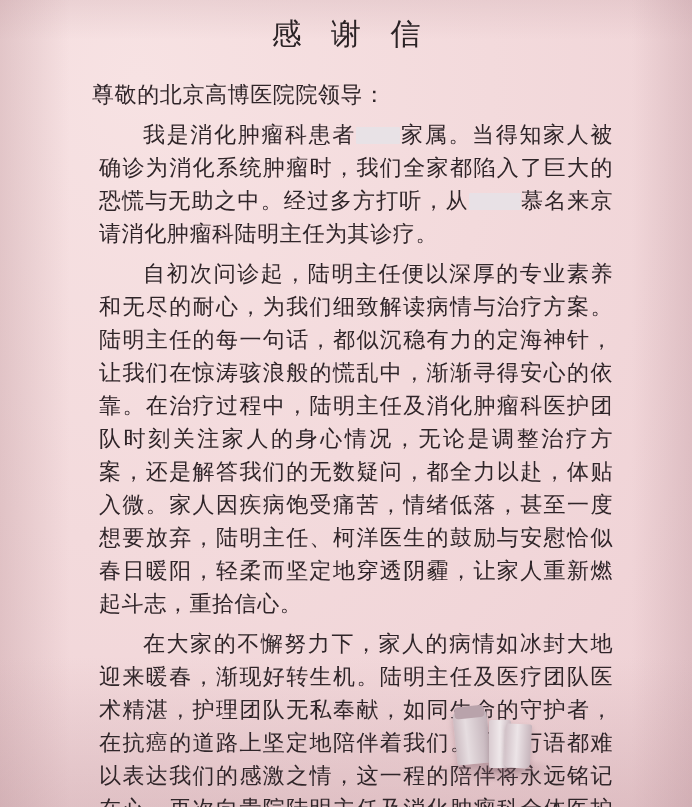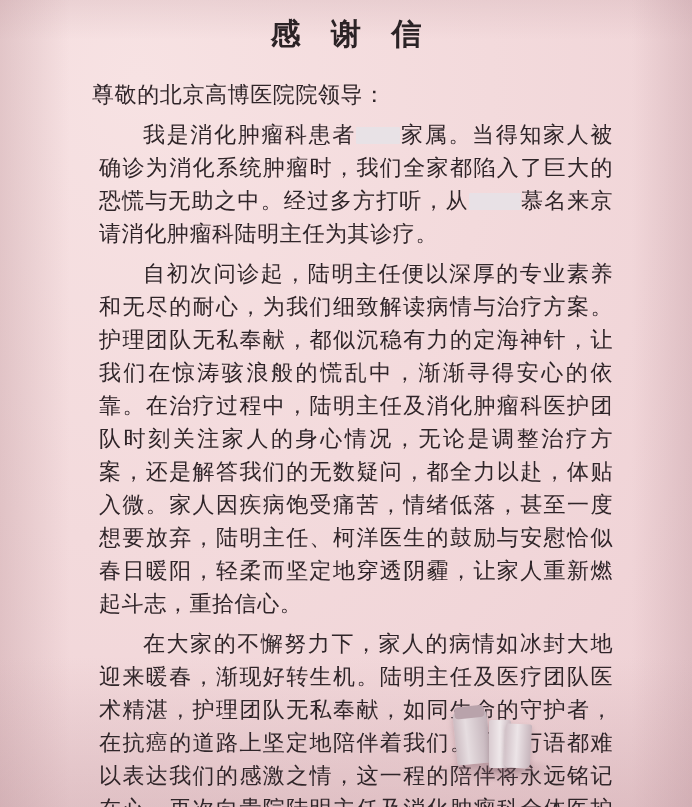--- a/index.html
+++ b/index.html
@@ -52,21 +52,21 @@
   }
 
   .title {
     position: absolute;
     top: 14px;
     left: 0;
     width: 692px;
     text-align: center;
     font-family: "DejaVu Serif", serif;
     font-size: 30px;
-    font-weight: bold;
+    font-weight: normal;
     letter-spacing: 10px;
     color: #2b2326;
     text-indent: 10px;
   }
 
   .body-text {
     position: absolute;
     top: 78px;
     left: 92px;
     width: 528px;
@@ -149,21 +149,21 @@
   <div class="shade-right"></div>
   <div class="shade-bottom"></div>
 
   <div class="title">感 谢 信</div>
 
   <div class="body-text">
     <p class="salutation">尊敬的北京高博医院院领导：</p>
     <p class="para">
       <span>我是消化肿瘤科患者</span><span class="redact"></span><span>家属。当得知家人被确诊为消化系统肿瘤时，我们全家都陷入了巨大的恐慌与无助之中。经过多方打听，从</span><span class="redact wide"></span><span>慕名来京请消化肿瘤科陆明主任为其诊疗。</span>
     </p>
-    <p class="para">自初次问诊起，陆明主任便以深厚的专业素养和无尽的耐心，为我们细致解读病情与治疗方案。护理团队无私奉献，都似沉稳有力的定海神针，让我们在惊涛骇浪般的慌乱中，渐渐寻得安心的依靠。在治疗过程中，陆明主任及消化肿瘤科医护团队时刻关注家人的身心情况，无论是调整治疗方案，还是解答我们的无数疑问，都全力以赴，体贴入微。家人因疾病饱受痛苦，情绪低落，甚至一度想要放弃，陆明主任、柯洋医生的鼓励与安慰恰似春日暖阳，轻柔而坚定地穿透阴霾，让家人重新燃起斗志，重拾信心。</p>
+    <p class="para">自初次问诊起，陆明主任便以深厚的专业素养和无尽的耐心，为我们细致解读病情与治疗方案。陆明主任的每一句话，都似沉稳有力的定海神针，让我们在惊涛骇浪般的慌乱中，渐渐寻得安心的依靠。在治疗过程中，陆明主任及消化肿瘤科医护团队时刻关注家人的身心情况，无论是调整治疗方案，还是解答我们的无数疑问，都全力以赴，体贴入微。家人因疾病饱受痛苦，情绪低落，甚至一度想要放弃，陆明主任、柯洋医生的鼓励与安慰恰似春日暖阳，轻柔而坚定地穿透阴霾，让家人重新燃起斗志，重拾信心。</p>
     <p class="para">在大家的不懈努力下，家人的病情如冰封大地迎来暖春，渐现好转生机。陆明主任及医疗团队医术精湛，护理团队无私奉献，如同生命的守护者，在抗癌的道路上坚定地陪伴着我们。千言万语都难以表达我们的感激之情，这一程的陪伴将永远铭记在心。再次向贵院陆明主任及消化肿瘤科全体医护人员致以最诚挚的感谢！</p>
   </div>
 
   <div class="obj obj-shadow"></div>
   <div class="obj obj-a"></div>
   <div class="obj obj-b"></div>
   <div class="obj obj-c"></div>
 
 </div>
 

